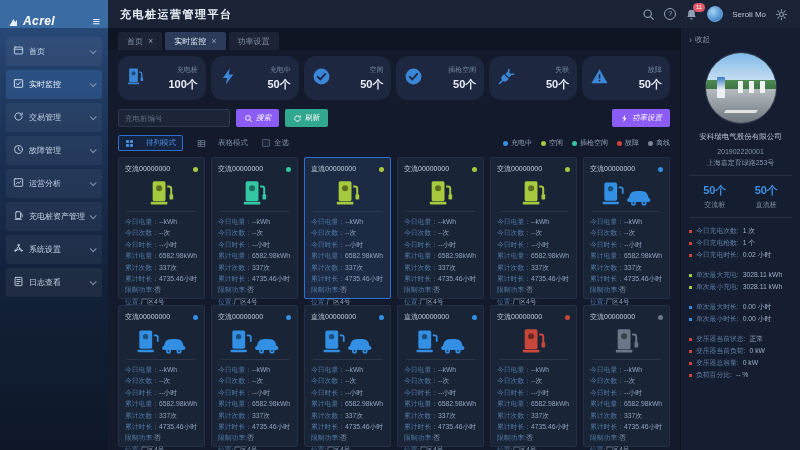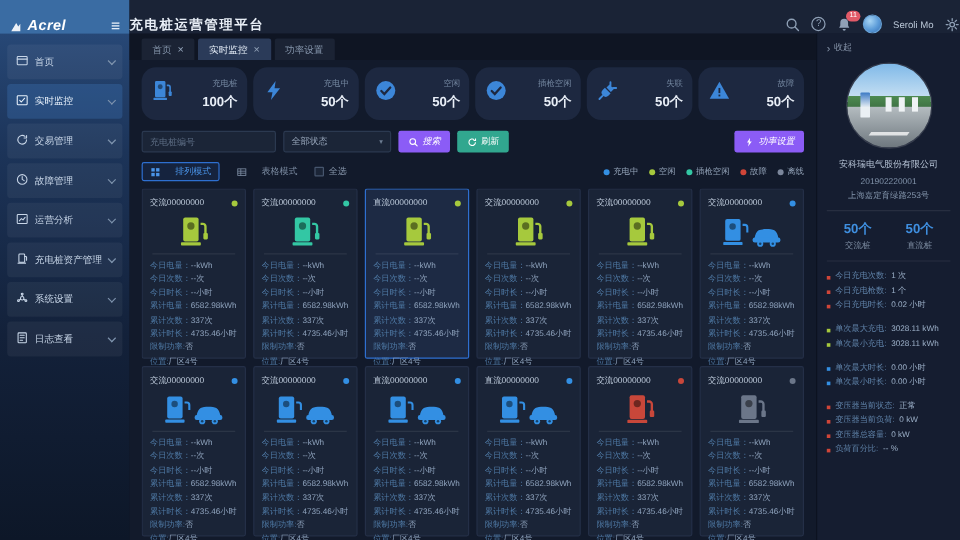--- a/index.html
+++ b/index.html
@@ -18,21 +18,21 @@
   .menu-item { height:29px; display:flex; align-items:center; gap:5px; padding:0 7px;
     border-radius:3px; background:rgba(255,255,255,0.05); color:#c8d6e8; font-size:8px; cursor:pointer; }
   .menu-item.active { background:rgba(70,130,200,0.28); color:#e8f1fb; }
   .menu-item svg { width:11px; height:11px; flex:none; }
   .menu-item .label { white-space:nowrap; overflow:hidden; }
   .chev { margin-left:auto; width:5px; height:5px; border-right:1px solid #7e93ad;
     border-bottom:1px solid #7e93ad; transform:rotate(45deg) translateY(-1px); flex:none; }
 
   
   .main { flex:1; display:flex; flex-direction:column; min-width:0; background:#121a2b; }
-  .topbar { height:28px; flex:none; display:flex; align-items:flex-end; padding:0 0; background:#1a2336; }
+  .topbar { height:28px; flex:none; display:flex; align-items:center; padding:0 12px; background:#1a2336; }
   .topbar h1 { font-size:11px; color:#e9eff7; letter-spacing:1.5px; font-weight:bold; }
   .topbar-icons { margin-left:auto; display:flex; align-items:center; gap:9px; color:#8fa0b6; }
   .tb-icon { width:13px; height:13px; position:relative; cursor:pointer; }
   .tb-icon svg { width:13px; height:13px; display:block; }
   .help-circle { width:12px; height:12px; border:1px solid #8fa0b6; border-radius:50%;
     font-size:8px; line-height:10px; text-align:center; cursor:pointer; }
   .badge { position:absolute; top:-5px; right:-7px; background:#e25a68; color:#fff;
     font-size:6px; line-height:9px; padding:0 3px; border-radius:5px; }
   .avatar { width:16px; height:16px; border-radius:50%;
     background:radial-gradient(circle at 35% 32%,#a6d4f4 0%,#5b9bd8 55%,#366fb4 100%);
@@ -345,24 +345,20 @@
                 </svg></span>
     <span class="stat-text">
       <div class="stat-label">故障</div>
       <div class="stat-value">50个</div>
     </span>
             </div>
           </div>
 
         <div class="filter-row">
           <input placeholder="充电桩编号" style="">
-          <div class="select">
-            <span>全部状态</span>
-            <span class="caret">▾</span>
-          </div>
           <button class="btn blue">
             <svg viewBox="0 0 16 16">
                 <circle cx="7" cy="7" r="4.2" fill="none" stroke="#fff" stroke-width="1.6"></circle>
                 <path d="M10.3 10.3 13.6 13.6" stroke="#fff" stroke-width="1.6" stroke-linecap="round"></path>
               </svg>
             <span>搜索</span>
           </button>
           <button class="btn teal">
             <svg viewBox="0 0 16 16">
                 <path d="M12.8 8A4.8 4.8 0 1 1 11 4.3" fill="none" stroke="#fff" stroke-width="1.6"></path>

